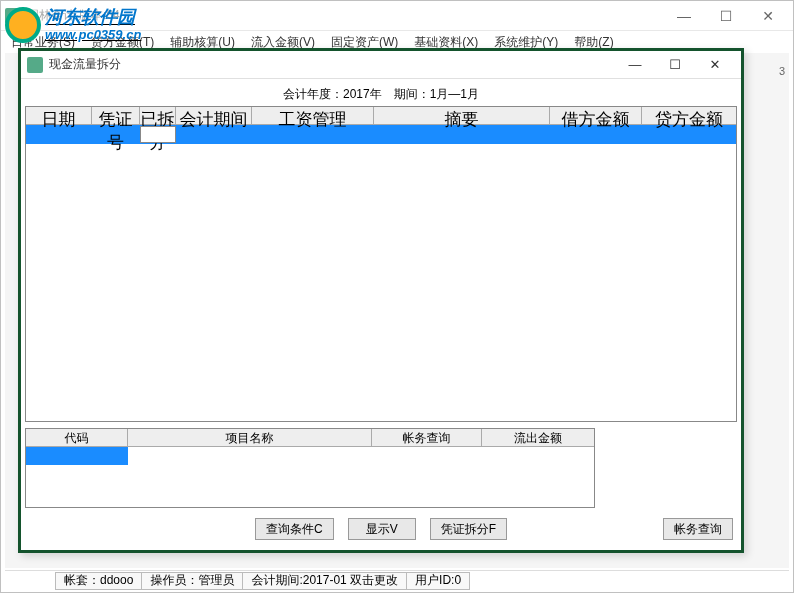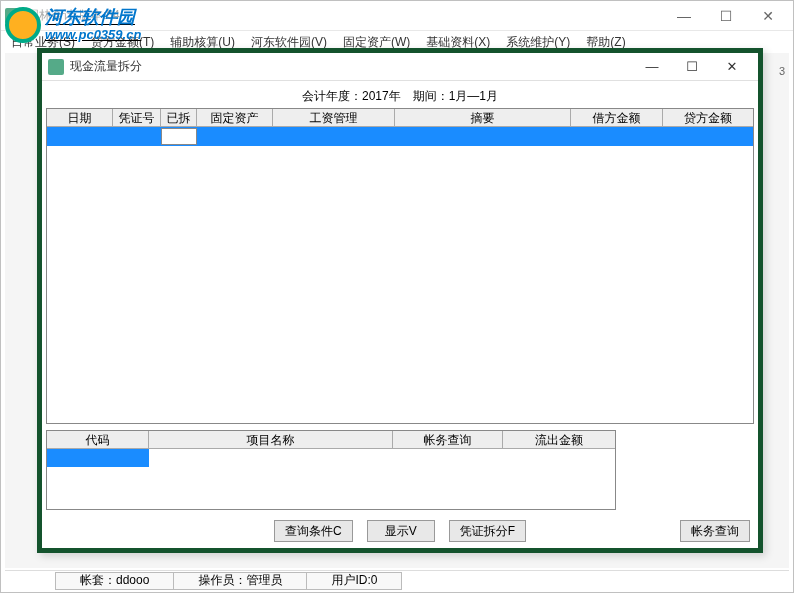--- a/index.html
+++ b/index.html
@@ -115,25 +115,25 @@
       top: 64px;
       right: 8px;
       color: #666;
       font-size: 11px;
     }
     
     
     .dialog {
       position: absolute;
       top: 47px;
-      left: 36px;
+      left: 17px;
       width: 726px;
       height: 505px;
       background: #fff;
-      border: 5px solid #14532d;
+      border: 3px solid #14532d;
       box-shadow: 3px 3px 8px rgba(0,0,0,0.15);
       z-index: 10;
     }
     .dialog-titlebar {
       height: 28px;
       background: #fff;
       display: flex;
       align-items: center;
       padding: 0 6px;
       border-bottom: 1px solid #e0e0e0;
@@ -178,21 +178,21 @@
     .grid1-head {
       display: flex;
       height: 18px;
       background: #f0f0f0;
     }
     .g1h {
       border-right: 1px solid #aaa;
       border-bottom: 1px solid #aaa;
       text-align: center;
       padding: 1px 0;
-      font-size: 12px;
+      font-size: 17px;
       background: #eeeeee;
     }
     .g1-c1 { width: 66px; }
     .g1-c2 { width: 48px; }
     .g1-c3 { width: 36px; }
     .g1-c4 { width: 76px; }
     .g1-c5 { width: 122px; }
     .g1-c6 { width: 176px; }
     .g1-c7 { width: 92px; }
     .g1-c8 { flex: 1; border-right: none;}
@@ -279,21 +279,21 @@
       left: 4px;
       right: 4px;
       height: 20px;
       display: flex;
       align-items: center;
       border-top: 1px solid #ddd;
       background: #fff;
     }
     .sb-seg {
       border: 1px solid #bbb;
-      padding: 1px 24px;
+      padding: 1px 8px;
       background: #f8f8f8;
       margin-right: 0;
       border-right: none;
       height: 18px;
       display: flex;
       align-items: center;
     }
     .sb-seg:last-child { border-right: 1px solid #bbb; }
     .sb-spacer { width: 50px; }
   </style>
@@ -308,21 +308,21 @@
       <div class="outer-ctrl">—</div>
       <div class="outer-ctrl">☐</div>
       <div class="outer-ctrl">✕</div>
     </div>
   </div>
 
   <div class="outer-menubar">
     <div class="menu-item">日常业务(S)</div>
     <div class="menu-item">贷方金额(T)</div>
     <div class="menu-item">辅助核算(U)</div>
-    <div class="menu-item">河东软件园(V)</div>
+    <div class="menu-item">流入金额(V)</div>
     <div class="menu-item">固定资产(W)</div>
     <div class="menu-item">基础资料(X)</div>
     <div class="menu-item">系统维护(Y)</div>
     <div class="menu-item">帮助(Z)</div>
   </div>
 
   <div class="outer-body"></div>
 
   <div class="watermark">
     <div class="wm-icon"></div>
@@ -346,21 +346,21 @@
     </div>
 
     <div class="dialog-body">
       <div class="period-bar">会计年度：2017年　期间：1月—1月</div>
 
       <div class="grid1">
         <div class="grid1-head">
           <div class="g1h g1-c1">日期</div>
           <div class="g1h g1-c2">凭证号</div>
           <div class="g1h g1-c3">已拆分</div>
-          <div class="g1h g1-c4">固定资产</div>
+          <div class="g1h g1-c4">会计期间</div>
           <div class="g1h g1-c5">工资管理</div>
           <div class="g1h g1-c6">摘要</div>
           <div class="g1h g1-c7">借方金额</div>
           <div class="g1h g1-c8">贷方金额</div>
         </div>
         <div class="grid1-row">
           <div class="g1r g1-c1"></div>
           <div class="g1r g1-c2"></div>
           <div class="g1r g1-c3 white"></div>
           <div class="g1r g1-c4"></div>
@@ -389,15 +389,16 @@
         <div class="btn">凭证拆分F</div>
         <div class="btn btn-return">帐务查询</div>
       </div>
     </div>
   </div>
 
   <div class="statusbar">
     <div class="sb-spacer"></div>
     <div class="sb-seg">帐套：ddooo</div>
     <div class="sb-seg">操作员：管理员</div>
+    <div class="sb-seg">会计期间:2017-01 双击更改</div>
     <div class="sb-seg">用户ID:0</div>
   </div>
 </div>
 
 </body></html>

